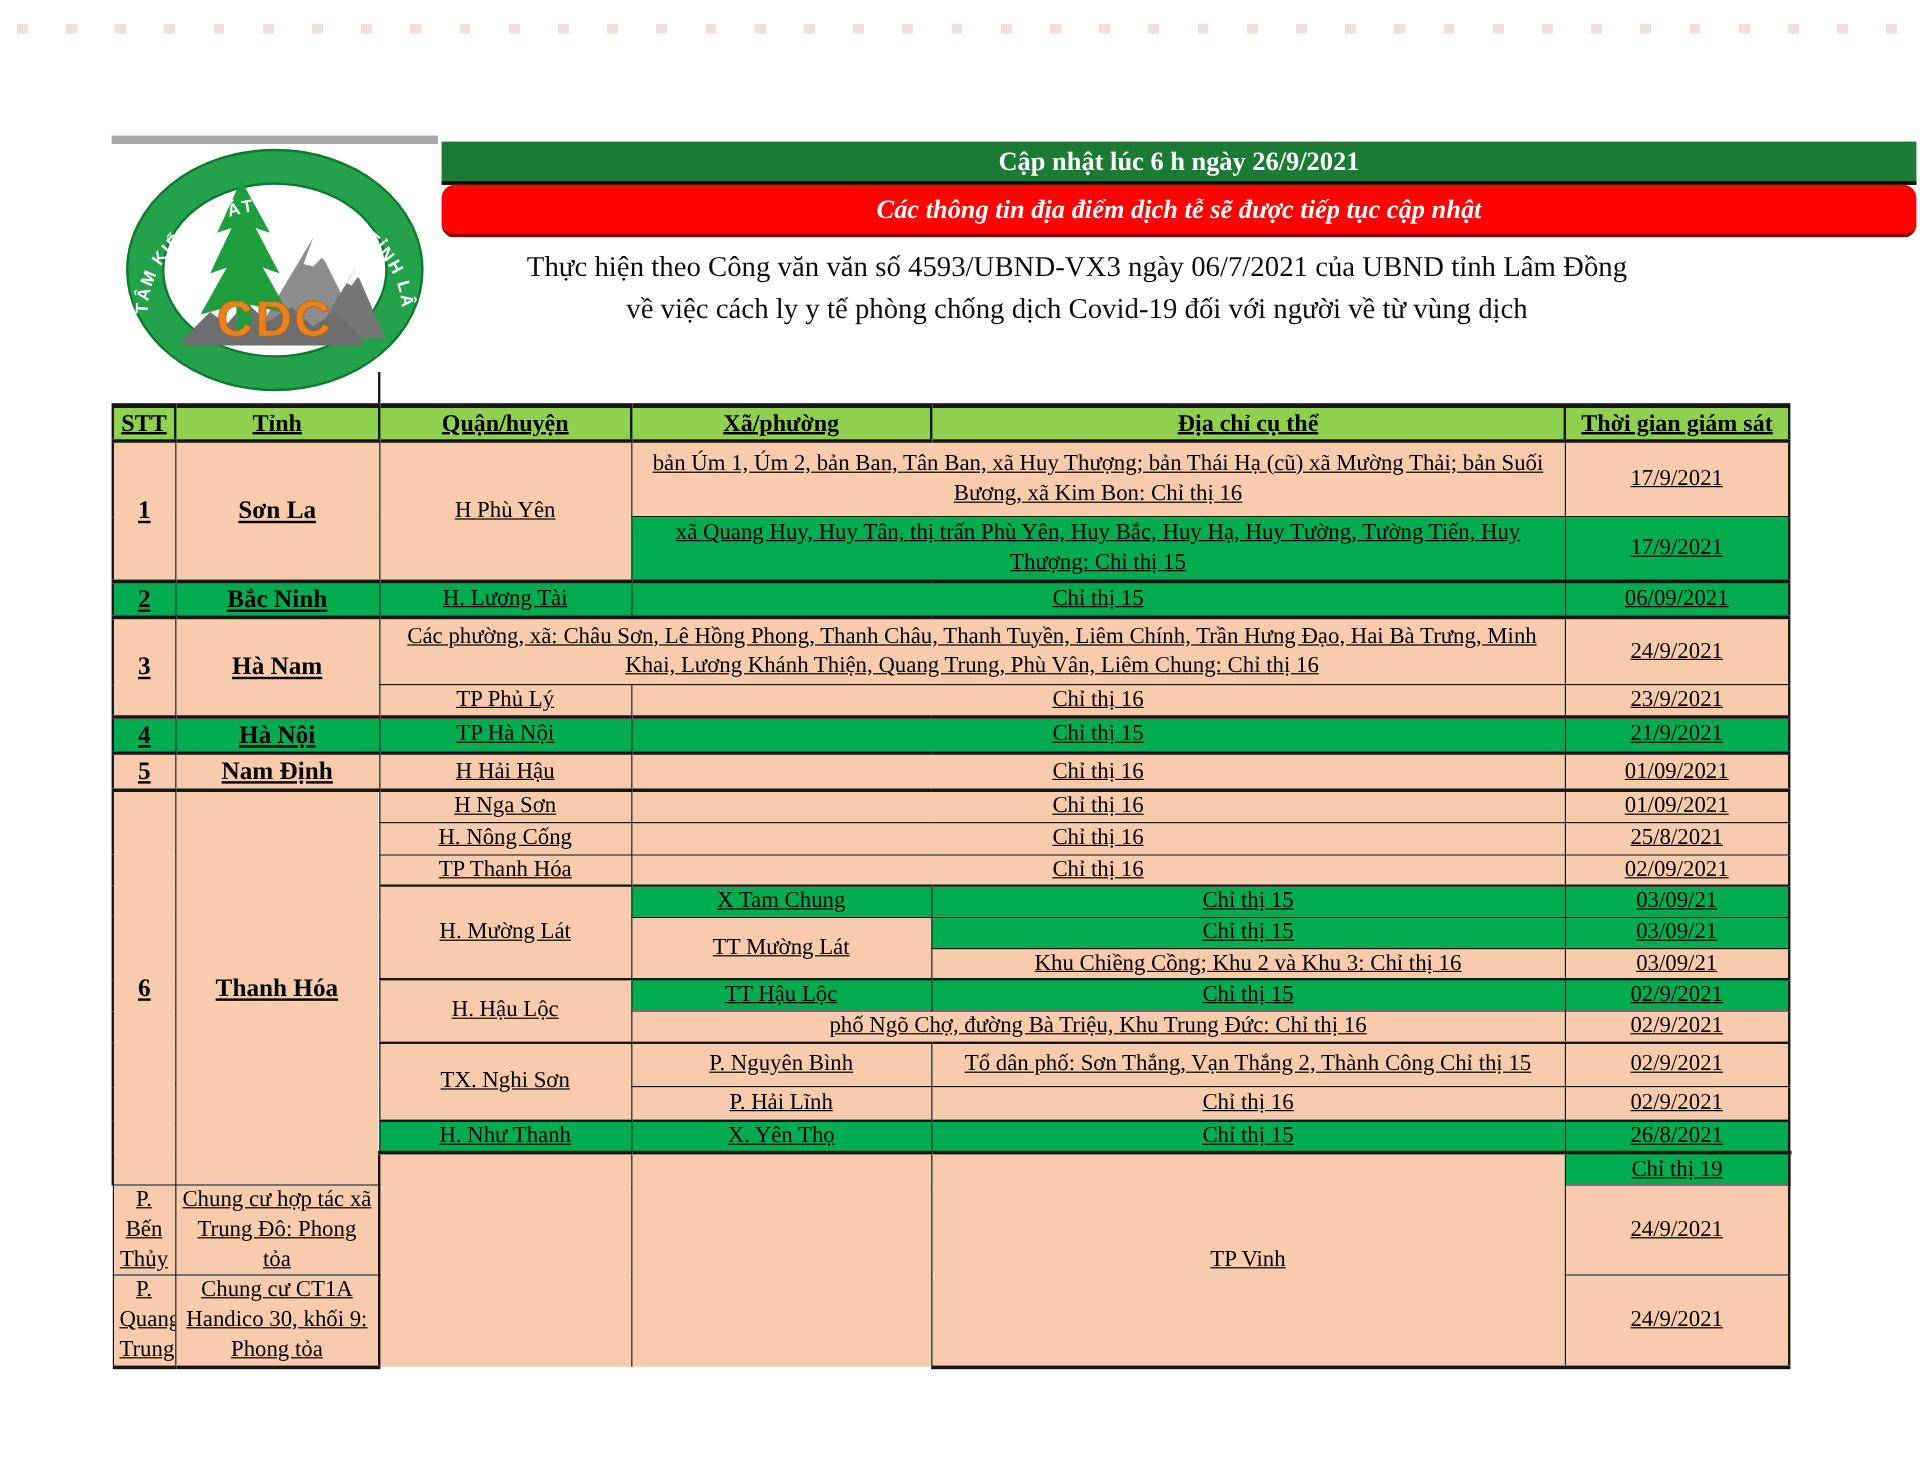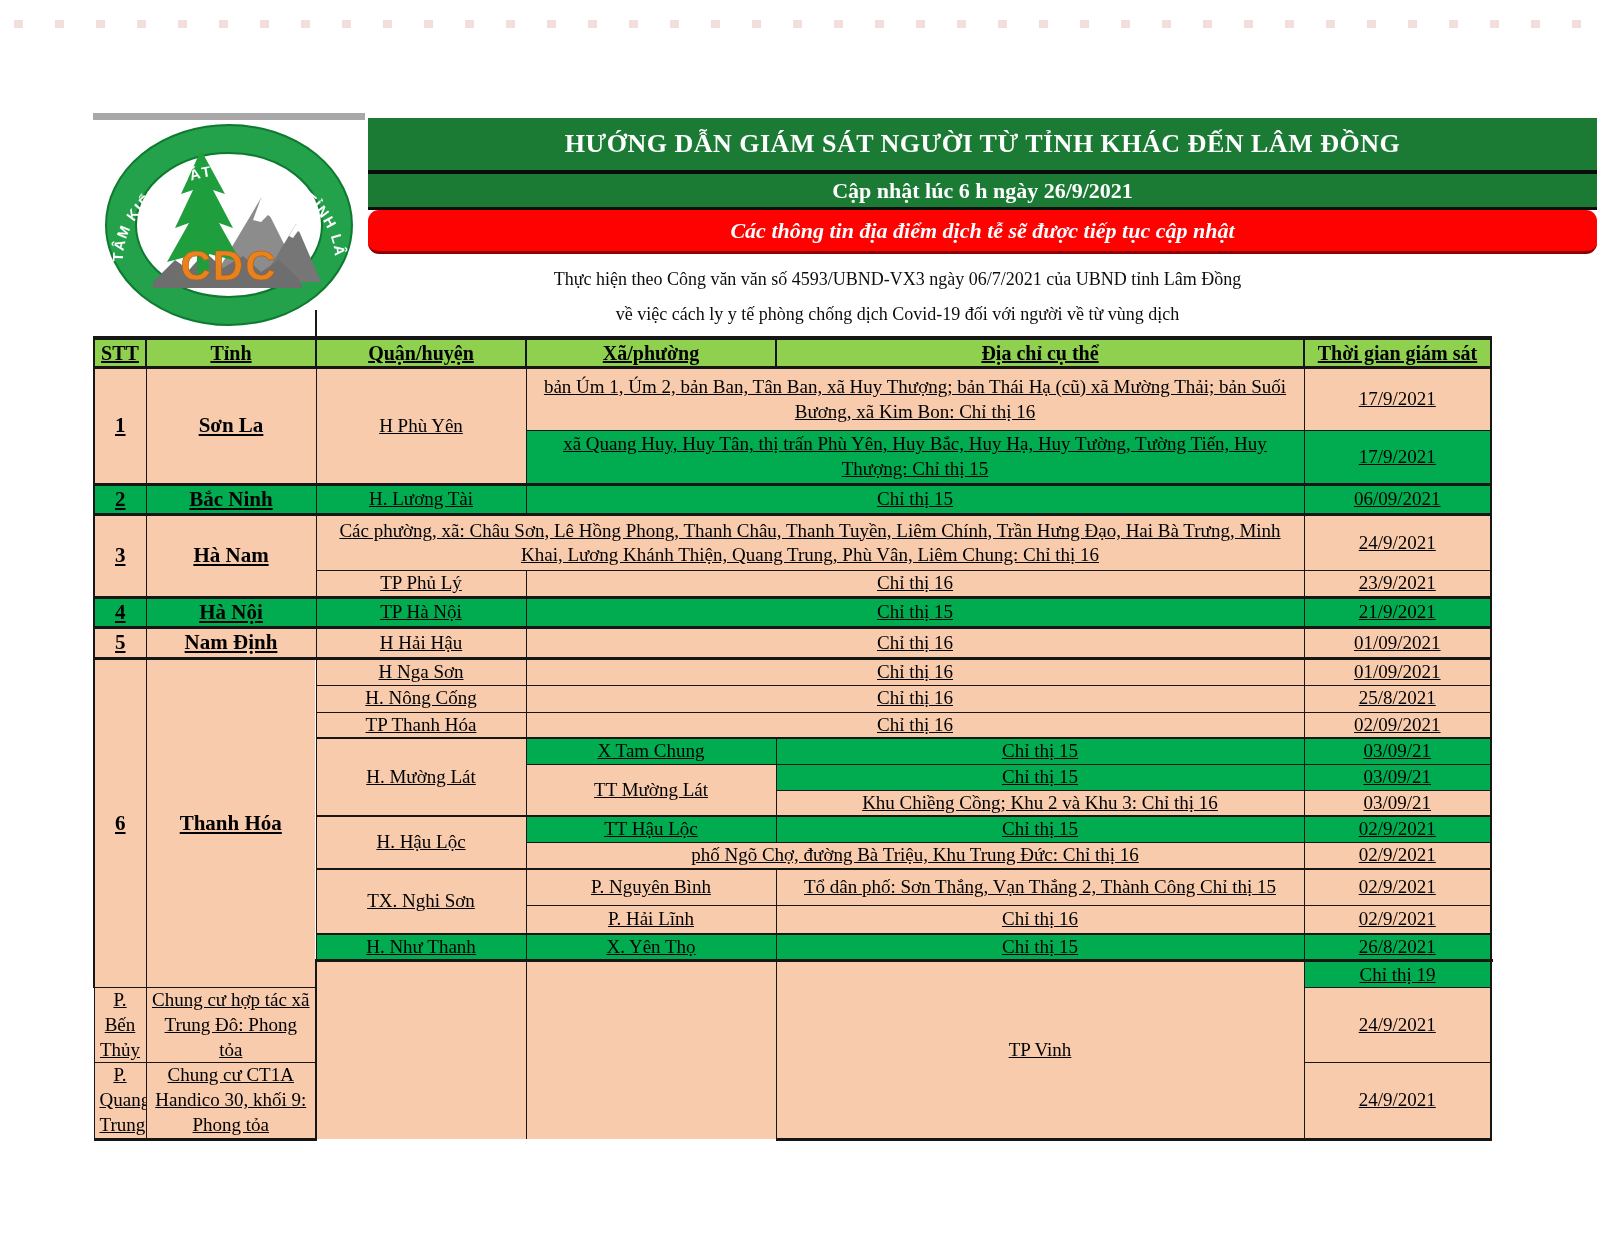--- a/index.html
+++ b/index.html
@@ -18,21 +18,21 @@
   
   #bars{left:368px;top:118px;width:1229px;}
   .bar{display:flex;align-items:center;justify-content:center;}
   #bar-title{height:52px;background:#1B7A34;border-bottom:4px solid #0b0b0b;}
   #bar-title span{color:#fff;font-weight:bold;font-size:26px;letter-spacing:.5px;}
   #bar-updated{height:33px;background:#1B7A34;border-bottom:3px solid #0b0b0b;}
   #bar-updated span{color:#fff;font-weight:bold;font-size:22px;}
   #bar-notice{height:41px;background:#FE0101;border-bottom:3px solid #8b0000;border-radius:11px;}
   #bar-notice span{color:#fff;font-weight:bold;font-style:italic;font-size:22px;}
   #subtitle{padding:8px 170px 0 0;text-align:center;color:#0d0d0d;}
-  #subtitle div{font-size:18px;line-height:35px;}
+  #subtitle div{font-size:24px;line-height:35px;}
 
   
   #tbl-wrap{left:93px;top:336px;text-decoration:underline;}
   table{border-collapse:collapse;table-layout:fixed;width:1397px;}
   td,th{border:1px solid #161616;text-align:center;vertical-align:middle;padding:0 5px;
         font-family:"Liberation Serif",serif;font-size:19px;line-height:1.3;color:#000;overflow:hidden;}
   th{background:#8FD14F;font-weight:bold;font-size:20px;border:2px solid #161616;
      border-top:4px solid #161616;border-bottom:3px solid #161616;}
   td.p{background:#F8CBAD;}
   td.g{background:#00AC4F;}
@@ -72,23 +72,20 @@
       <path id="ringPath" d="M 30,140 A 106,85 0 1 1 242,140" fill="none"></path>
       <text class="ringtext">
         <textPath href="#ringPath" startOffset="50%" text-anchor="middle" id="ringTextPath">TRUNG TÂM KIỂM SOÁT BỆNH TẬT TỈNH LÂM ĐỒNG</textPath>
       </text>
     </svg>
   </div>
 
   <div id="grid-tick" class="abs"></div>
 
   <div id="bars" class="abs">
-    <div id="bar-title" class="bar">
-      <span>HƯỚNG DẪN GIÁM SÁT NGƯỜI TỪ TỈNH KHÁC ĐẾN LÂM ĐỒNG</span>
-    </div>
     <div id="bar-updated" class="bar">
       <span>Cập nhật lúc  6 h ngày 26/9/2021</span>
     </div>
     <div id="bar-notice" class="bar">
       <span>Các thông tin địa điểm dịch tễ sẽ được tiếp tục cập nhật</span>
     </div>
     <div id="subtitle">
       <div>Thực hiện theo Công văn văn số 4593/UBND-VX3 ngày 06/7/2021 của UBND tỉnh Lâm Đồng</div>
       <div>về việc cách ly y tế phòng chống dịch Covid-19 đối với người về từ vùng dịch</div>
     </div>

